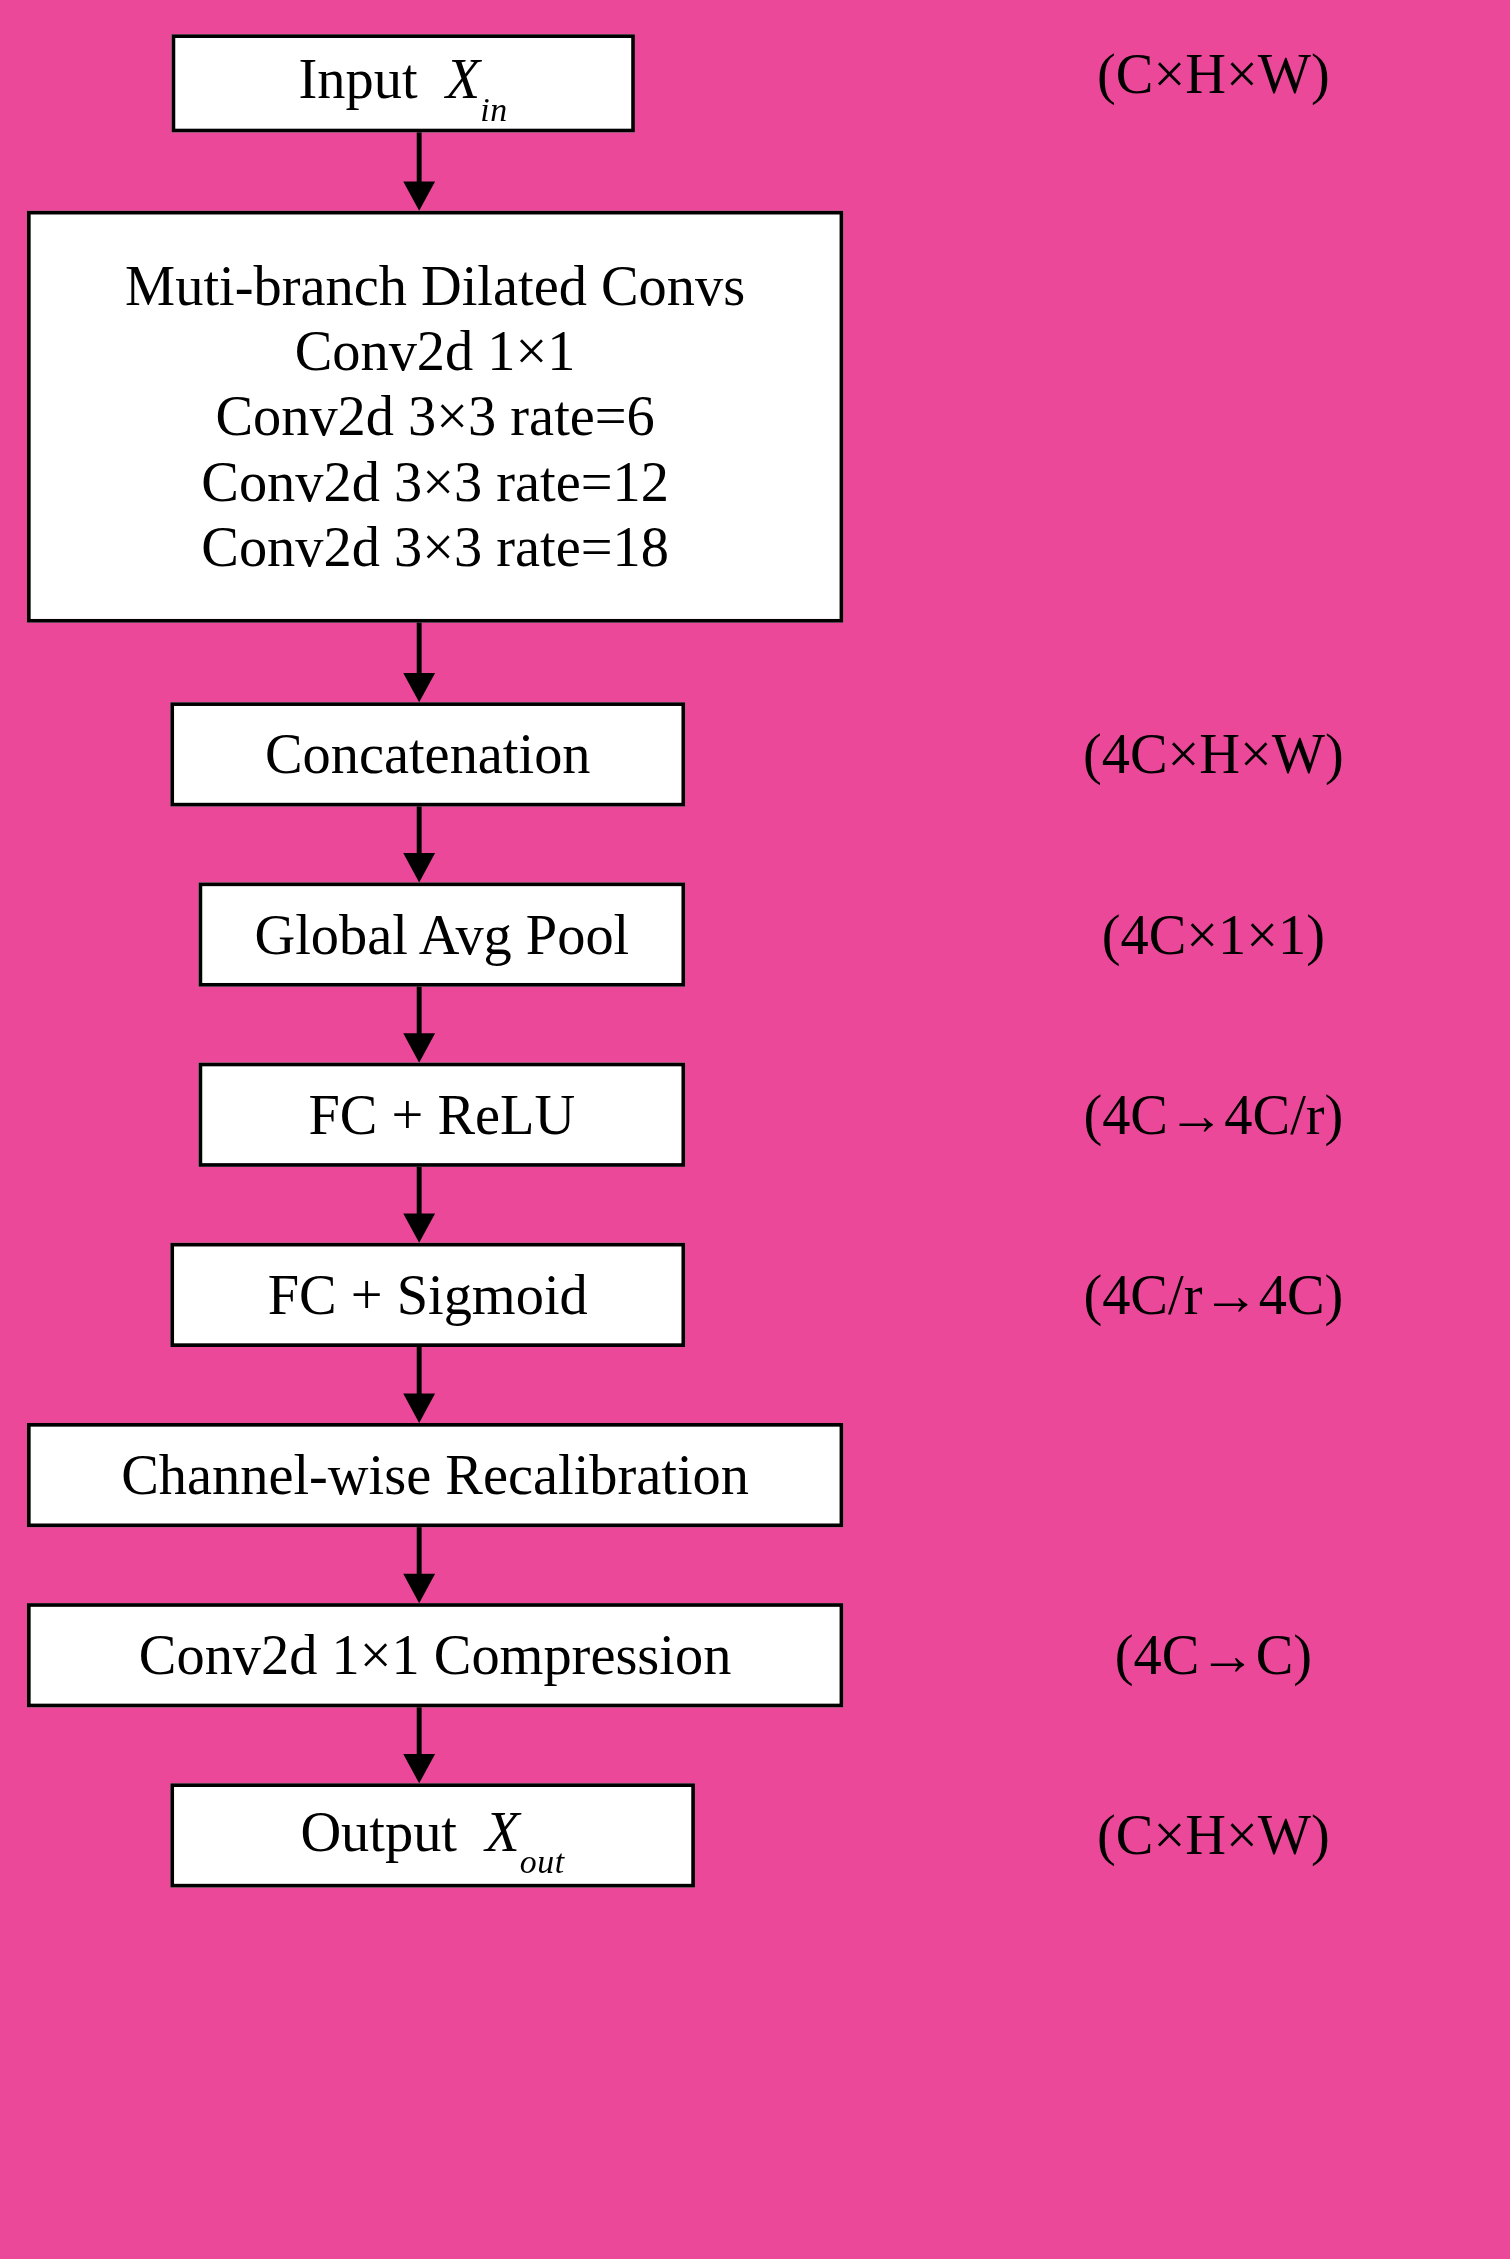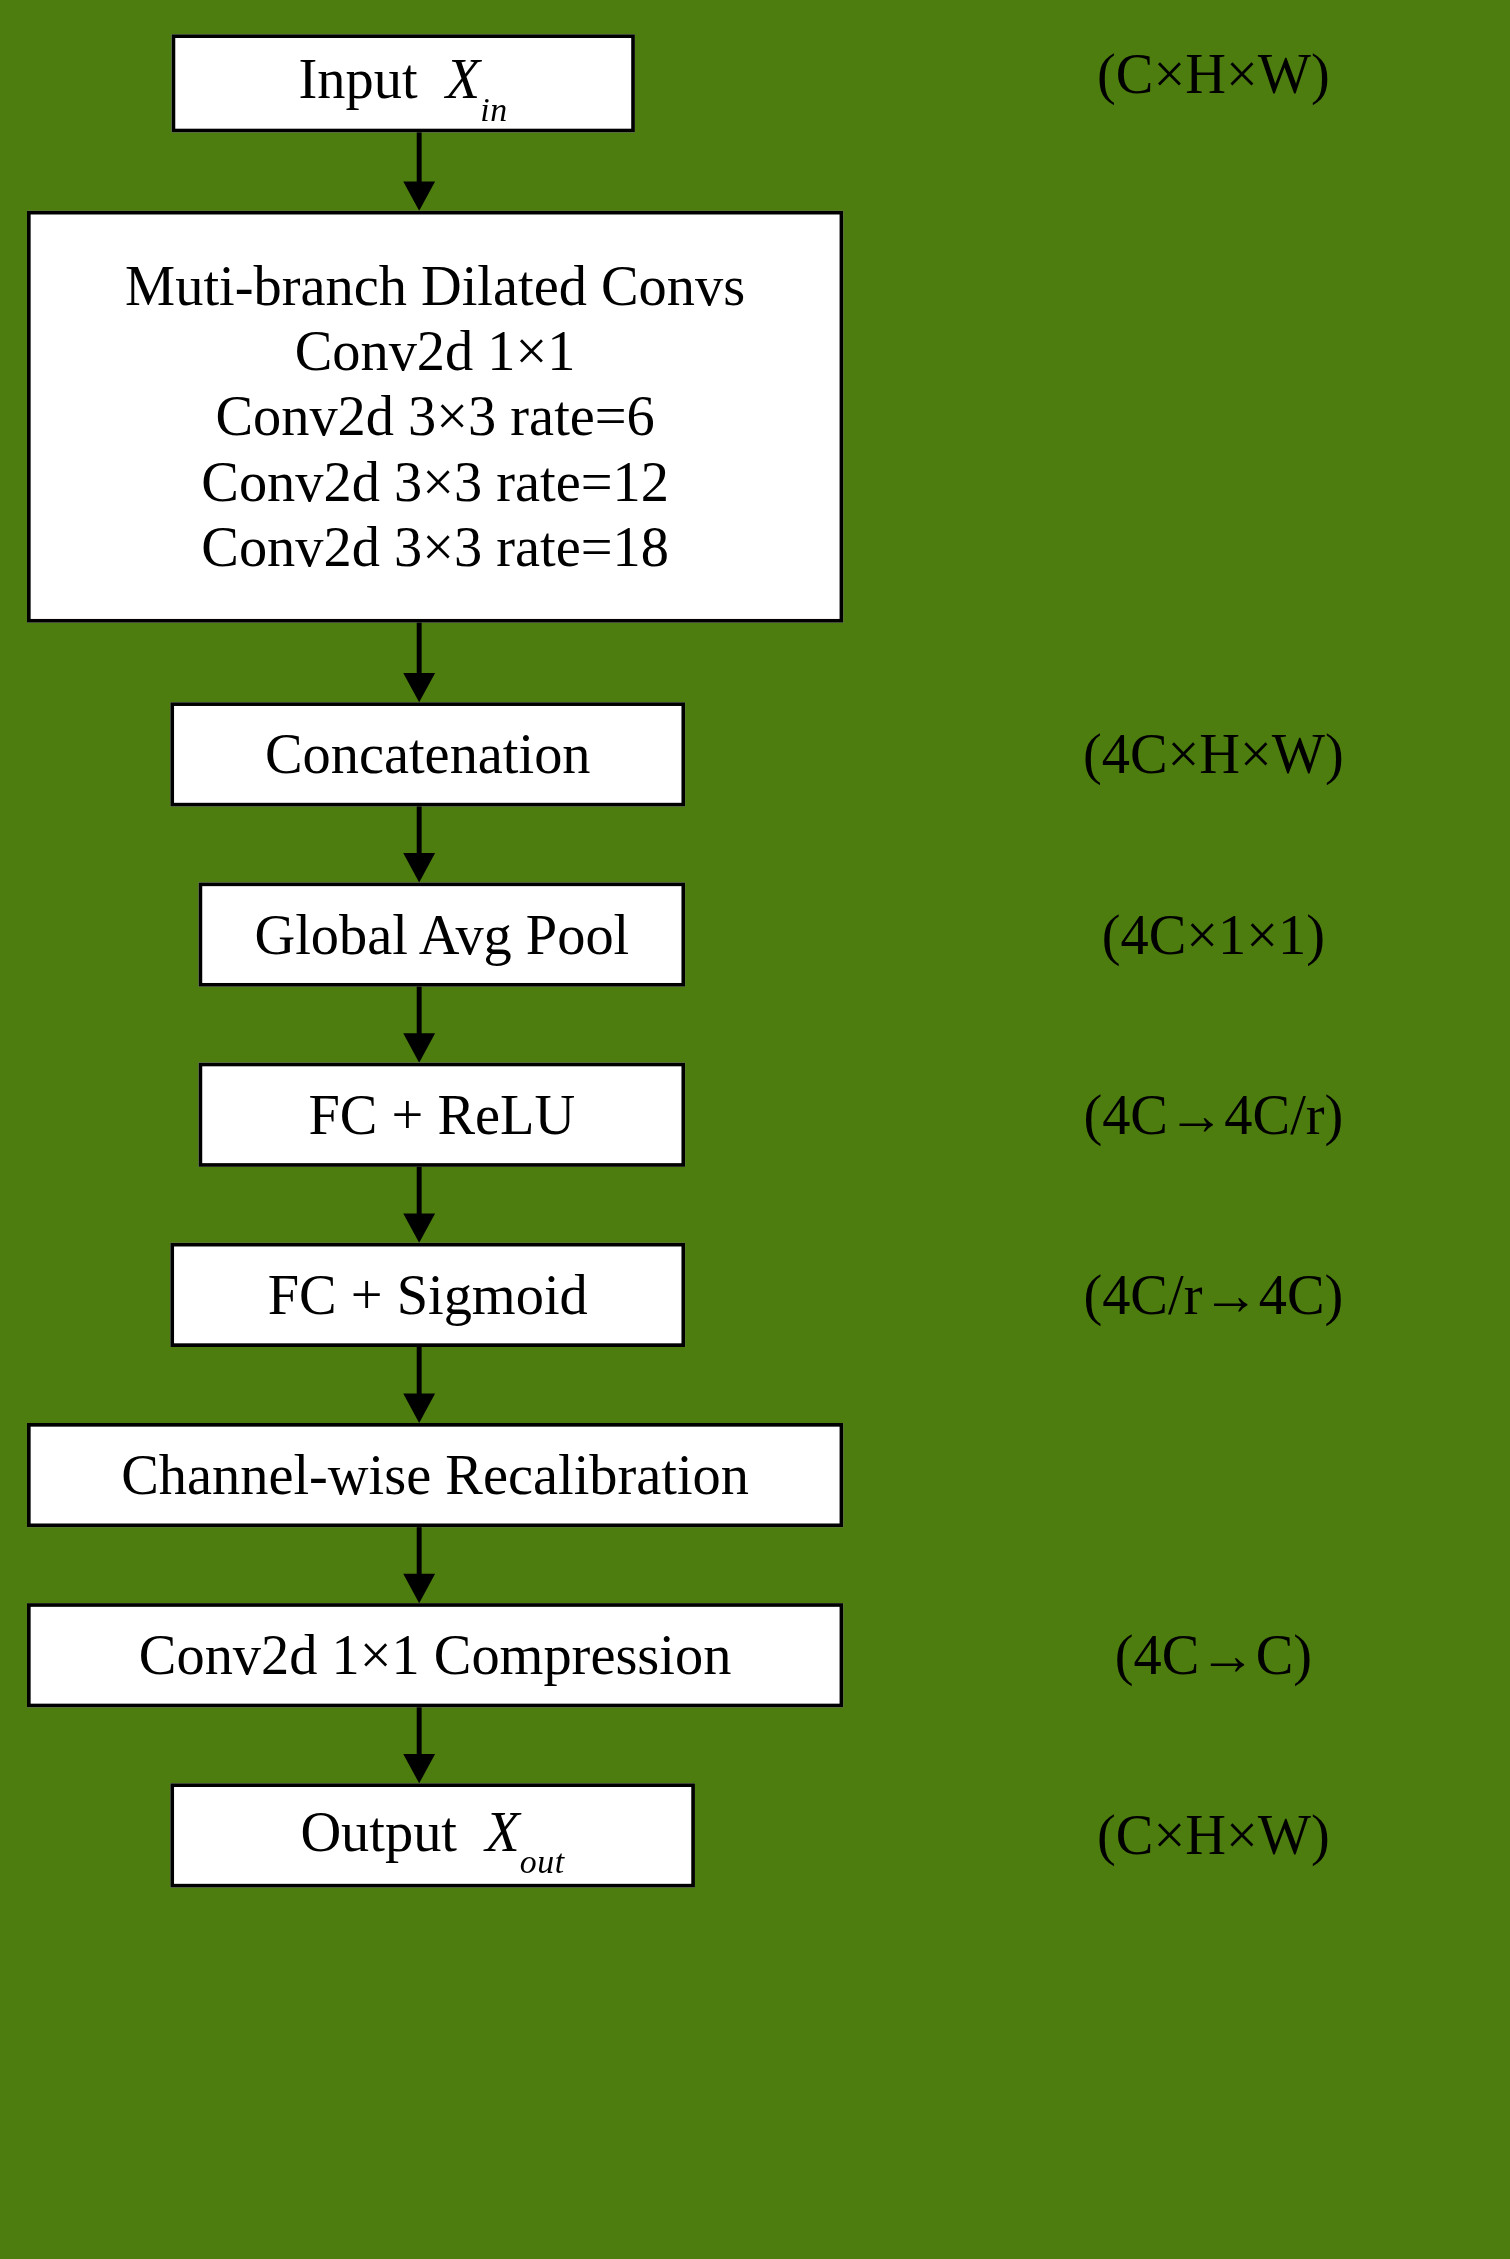--- a/index.html
+++ b/index.html
@@ -4,21 +4,21 @@
 <style>
   html, body {
     margin: 0;
     padding: 0;
     background: #ffffff;
   }
   #canvas {
     position: relative;
     width: 1510px;
     height: 2259px;
-    background: #4d7c0f;
+    background: #ec4899;
     font-family: "Liberation Serif", "DejaVu Serif", serif;
     color: #000000;
     overflow: hidden;
   }
 
   
   .node {
     position: absolute;
     box-sizing: border-box;
     border: 3px solid #000000;

